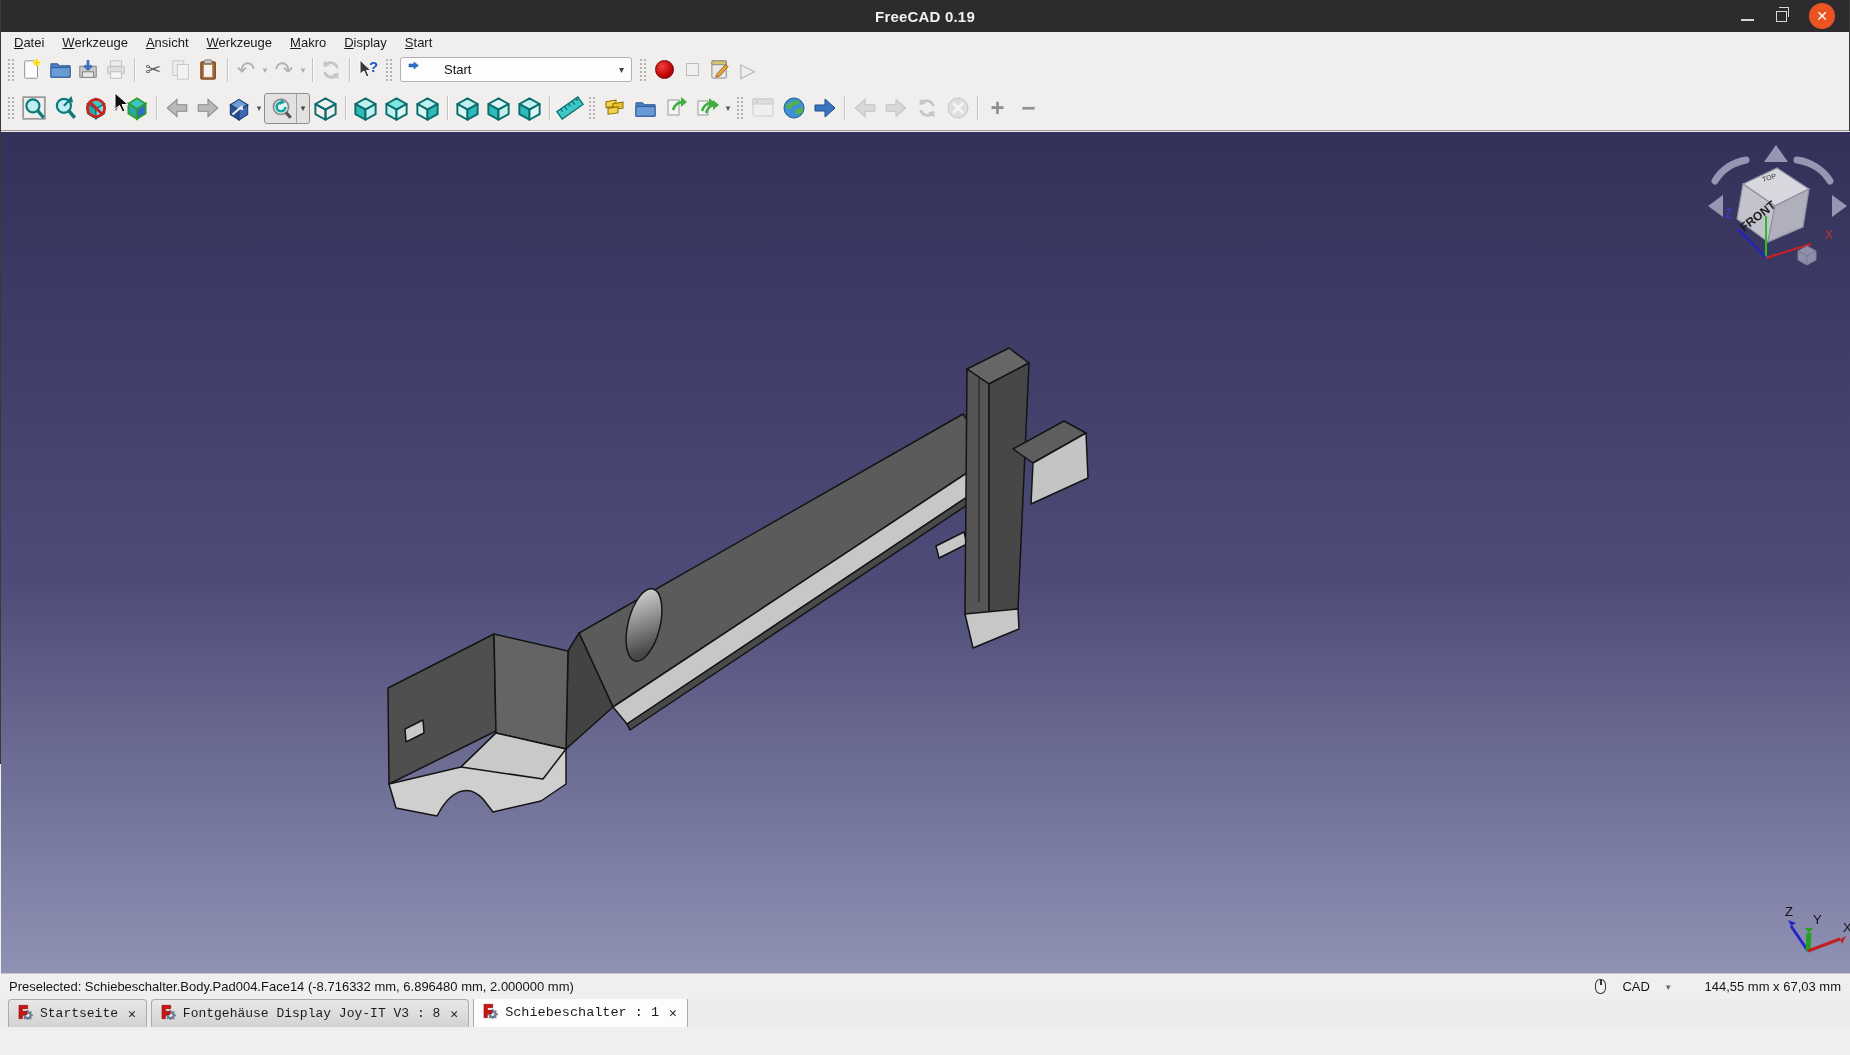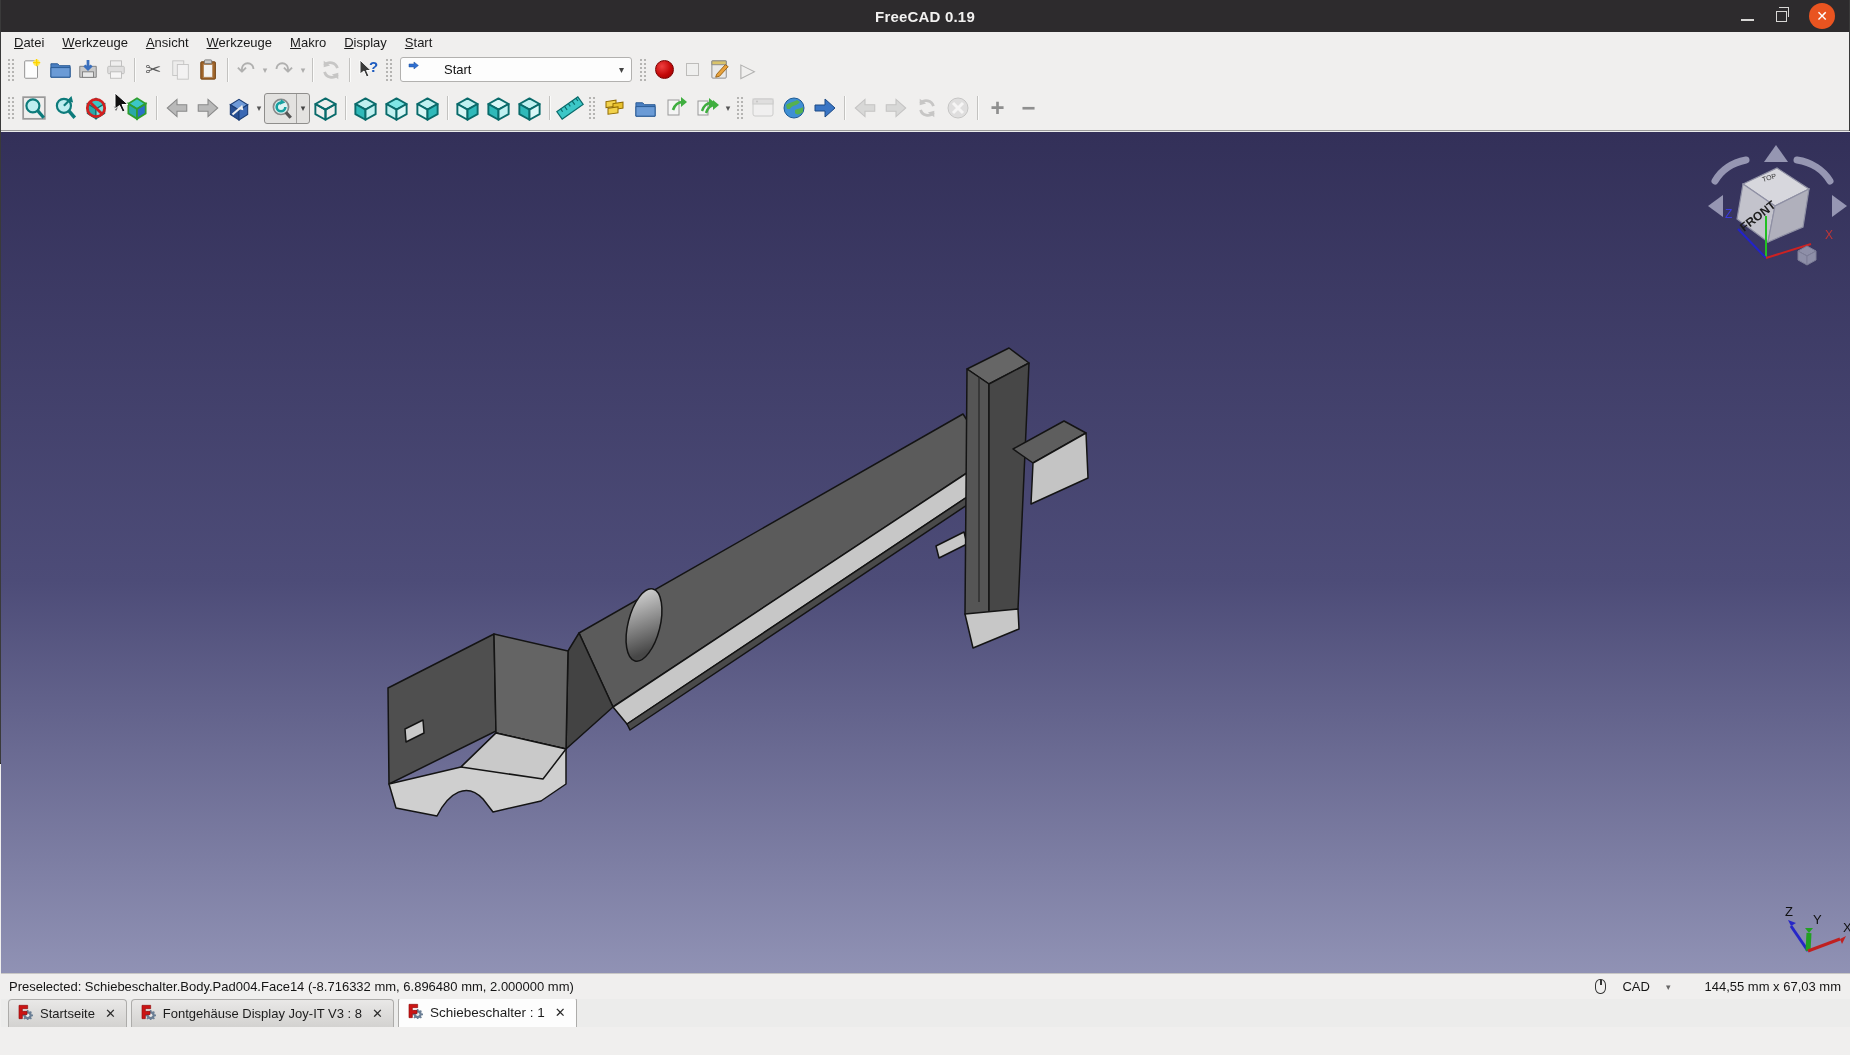--- a/index.html
+++ b/index.html
@@ -57,21 +57,21 @@
   
   .viewport { position:absolute; left:0; top:131px; width:1850px; height:865px;
     background:linear-gradient(#333059, #4d4c78 52%, #9496b8); border-top:1px solid #ececec; }
   .viewport svg.scene { position:absolute; left:0; top:0; }
 
   
   .tabbar { position:absolute; left:0; top:996px; width:1850px; height:31px; background:#ececeb;
     display:flex; align-items:flex-end; padding-left:7px; }
   .tab { display:flex; align-items:center; gap:7px; height:28px; padding:0 10px 0 8px;
     border:1px solid #adacaa; border-bottom:none; border-radius:4px 4px 0 0;
-    background:linear-gradient(#e9e8e7,#d3d2d0); font-size:13px; color:#1c1c1c; margin-right:4px; }
+    background:linear-gradient(#e9e8e7,#d3d2d0); font-size:13px; color:#1c1c1c; margin-right:4px;font-family:Liberation Mono, monospace; }
   .tab.active { background:#fdfdfd; height:30px; font-size:13.5px; }
   .tab .close { font-weight:bold; color:#2a2a2a; font-size:13px; margin-left:3px; }
 
   
   .statusbar { position:absolute; left:0; top:973px; width:1850px; height:26px; background:#f0efee;
     border-top:1px solid #c8c7c5; display:flex; align-items:center; font-size:13px; color:#151515; }
   .status-msg { padding-left:8px; }
   .status-right { margin-left:auto; display:flex; align-items:center; gap:16px; padding-right:10px; }
   .mouse-ico { width:11px; height:15px; border:1.4px solid #333; border-radius:5px/6px; position:relative; }
   .mouse-ico:before { content:""; position:absolute; left:4px; top:0; width:1.4px; height:5px; background:#333; }

